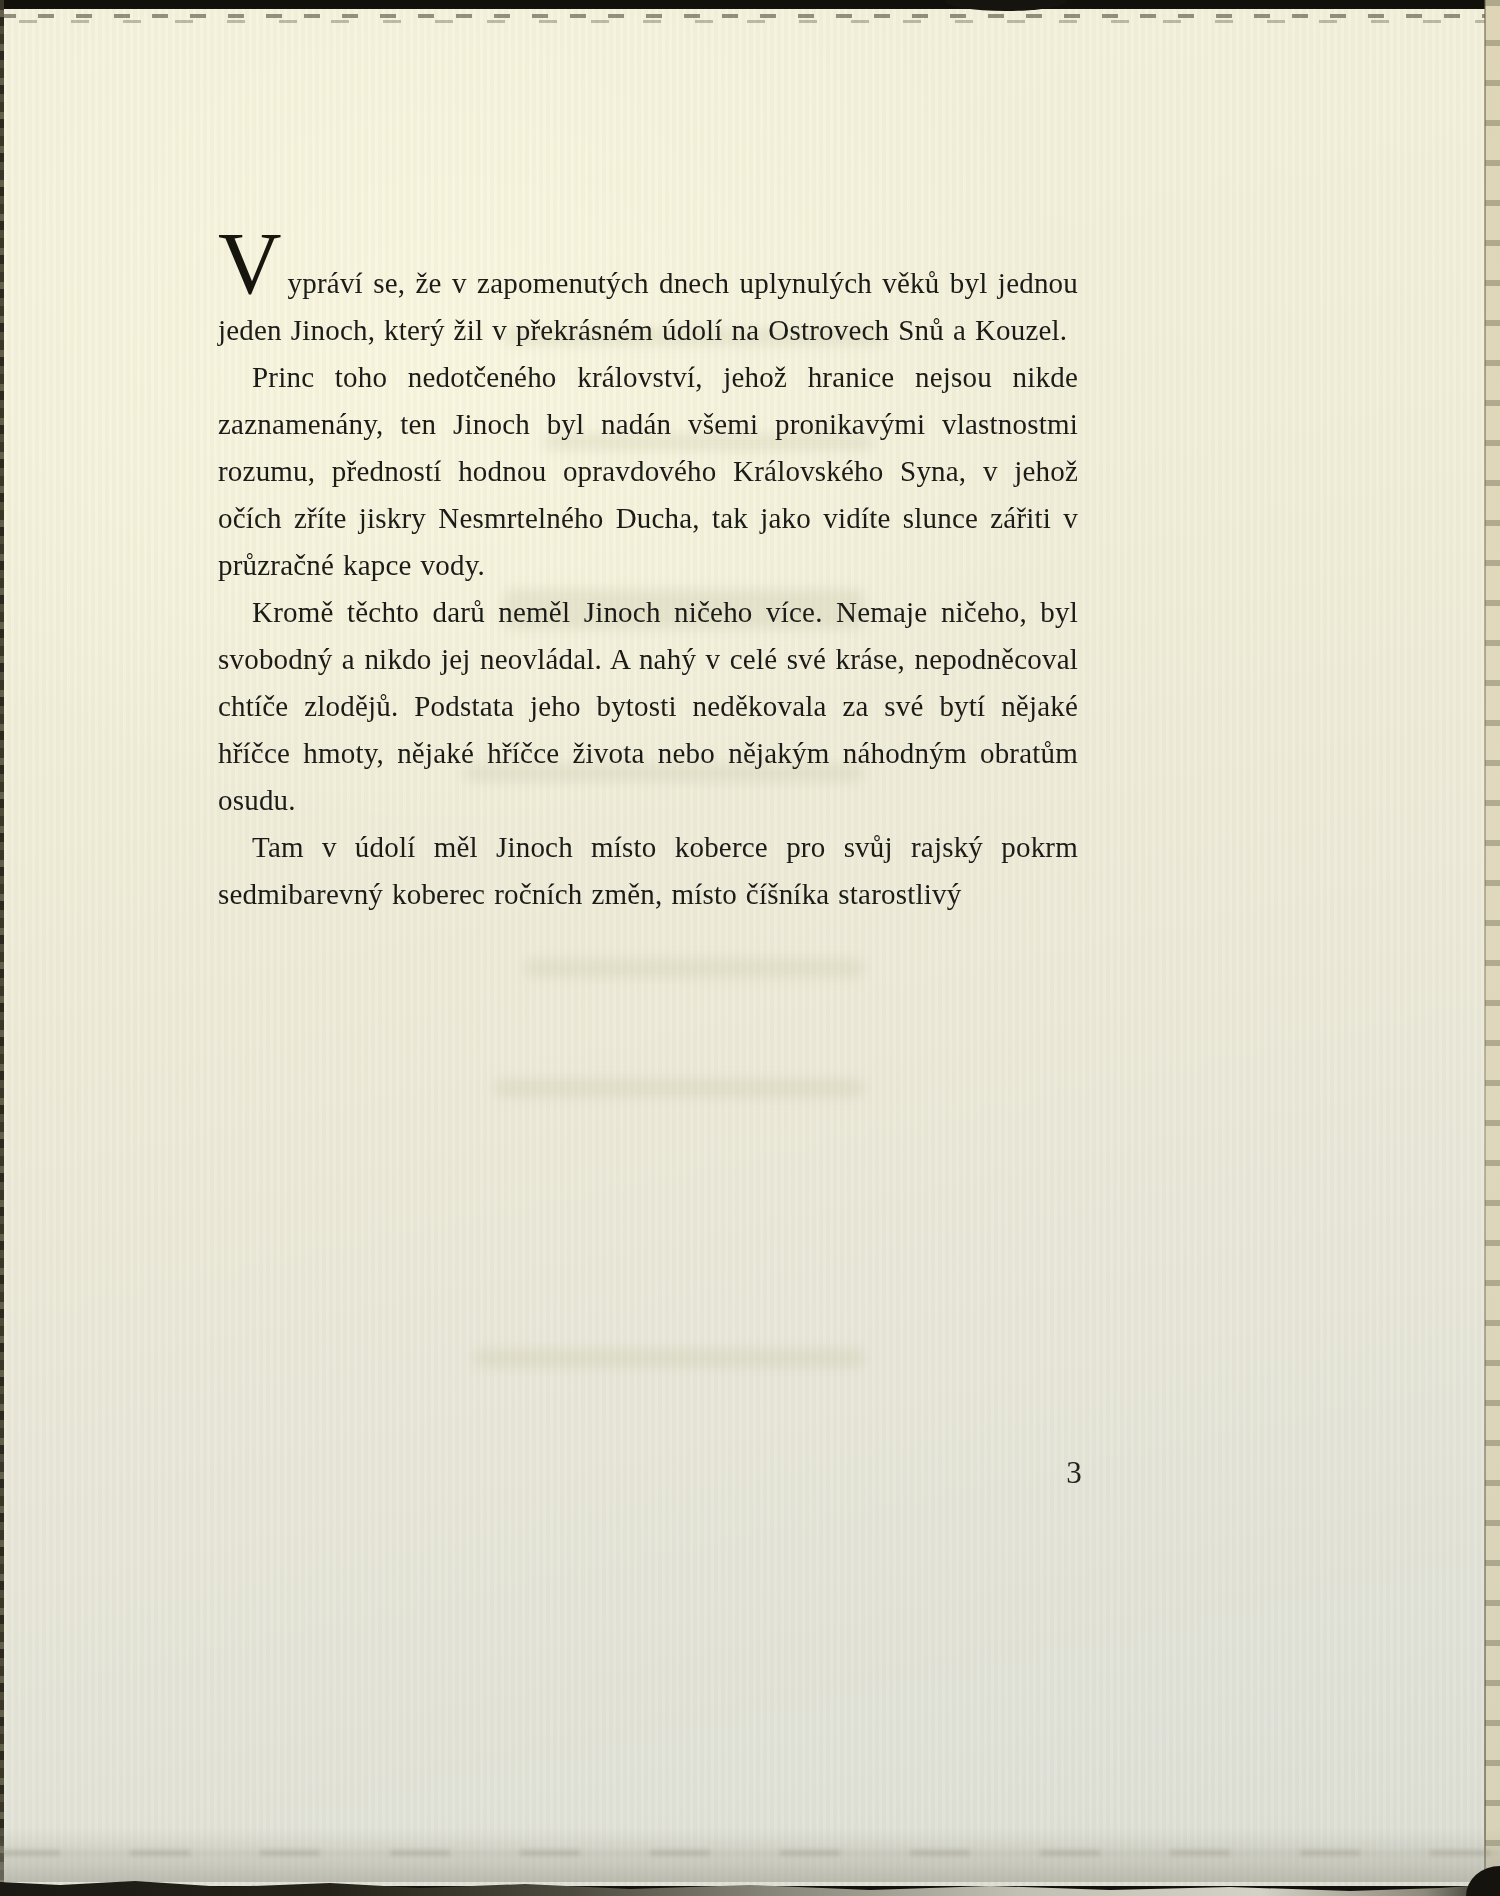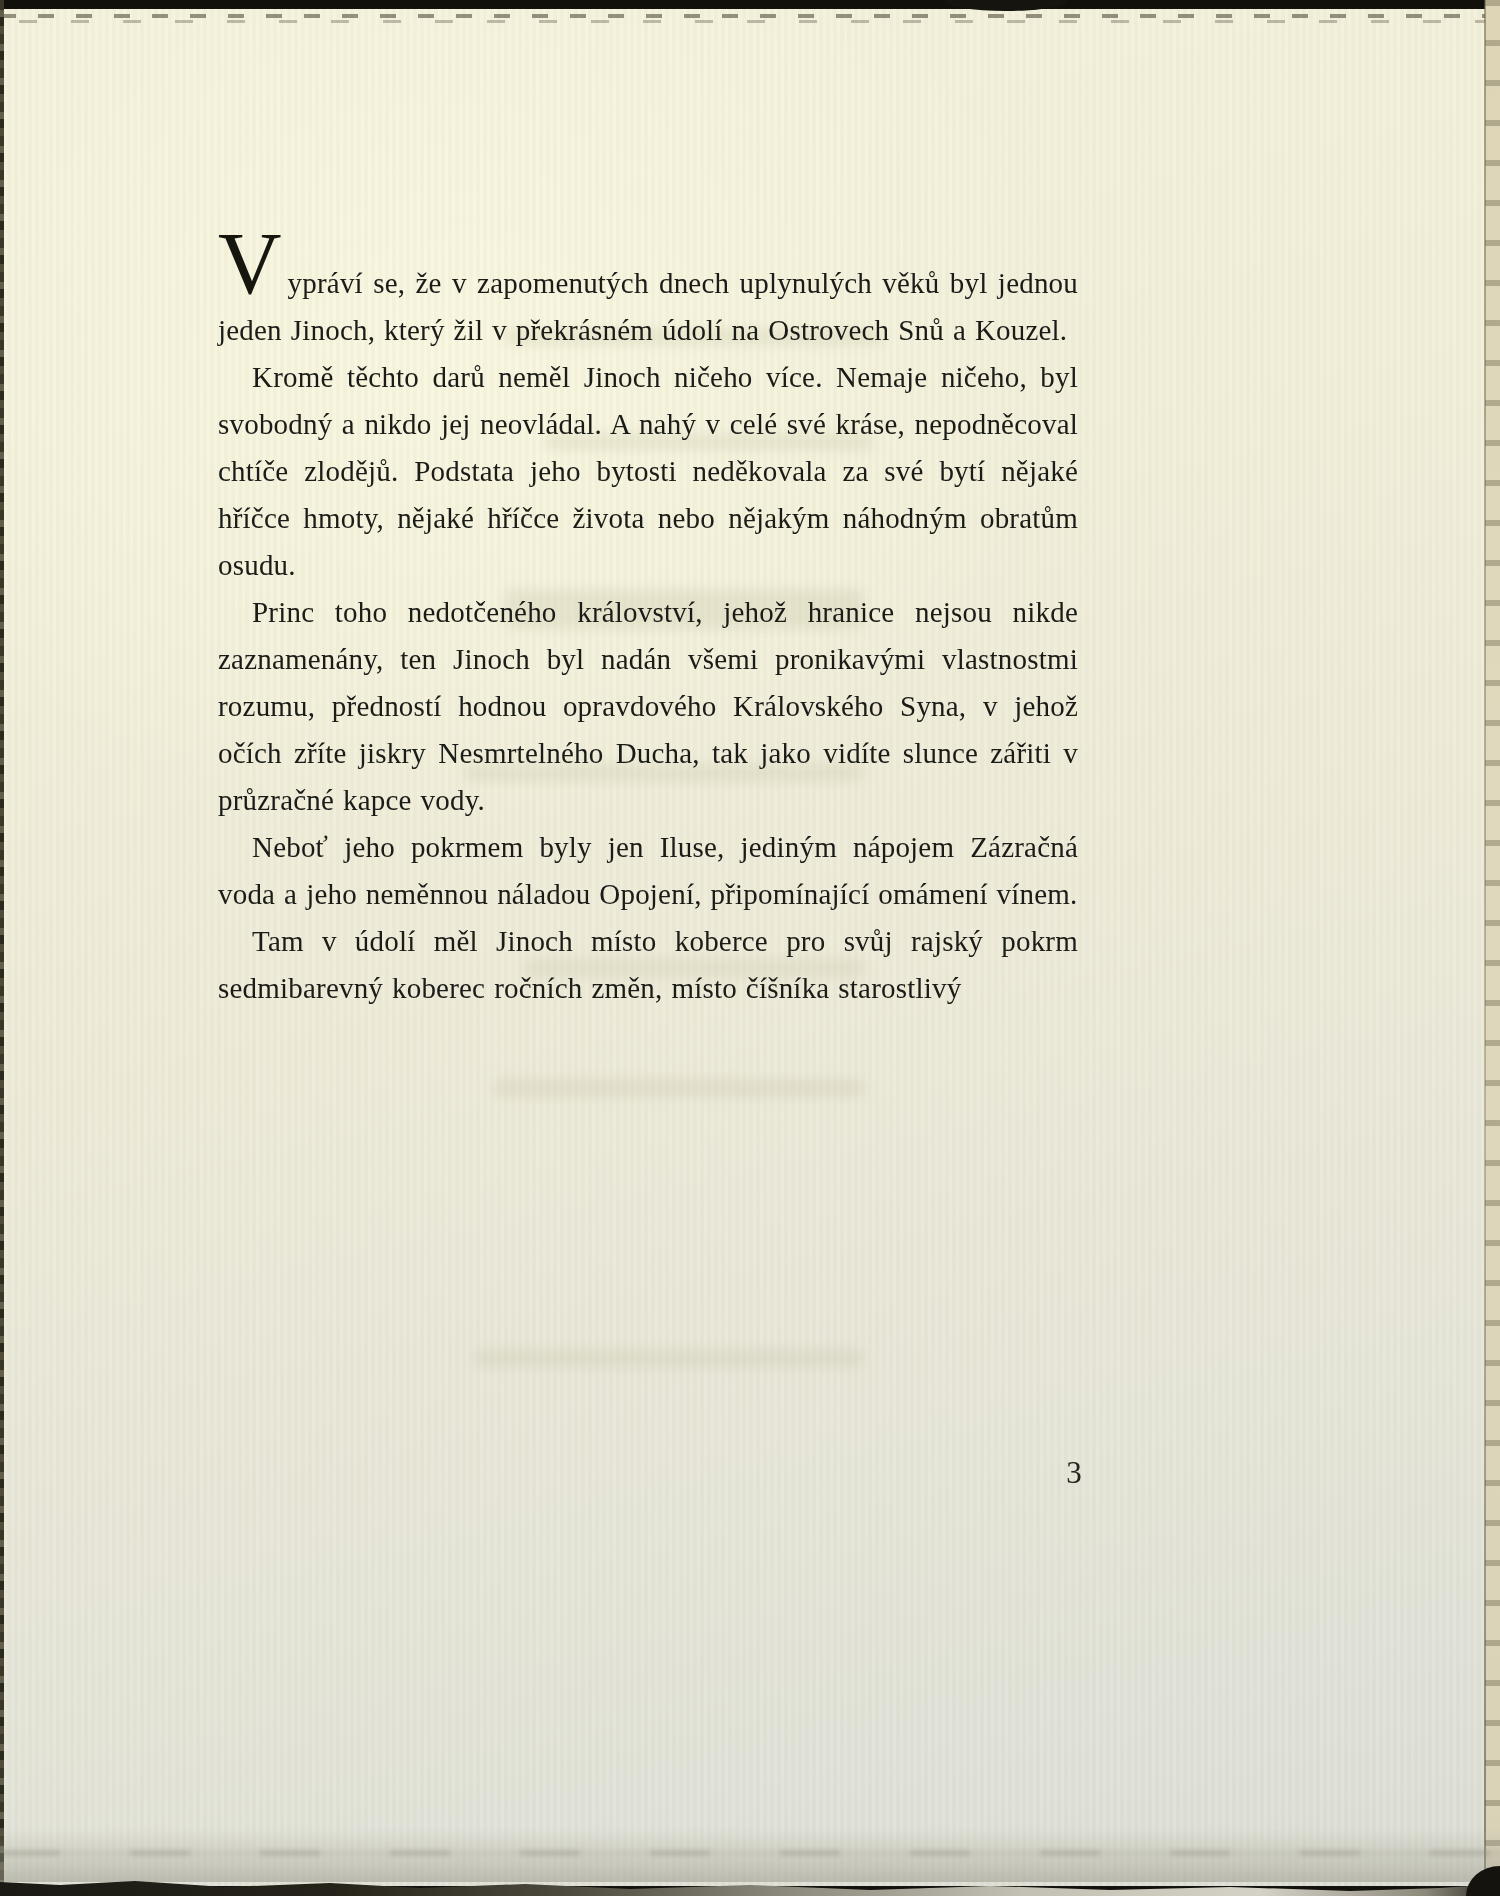--- a/index.html
+++ b/index.html
@@ -100,23 +100,22 @@
   <div class="ghost" style="left:540px;top:425px;width:330px;height:16px;"></div>
   <div class="ghost" style="left:500px;top:580px;width:360px;height:40px;"></div>
   <div class="ghost" style="left:460px;top:755px;width:400px;height:18px;"></div>
   <div class="ghost" style="left:520px;top:950px;width:340px;height:18px;"></div>
   <div class="ghost" style="left:490px;top:1070px;width:370px;height:18px;"></div>
   <div class="ghost" style="left:470px;top:1340px;width:390px;height:18px;"></div>
 </div>
 
 <div class="textblock">
   <p class="first"><span class="dropcap">V</span><span>ypráví se, že v zapomenutých dnech uplynulých věků byl jednou jeden Jinoch, který žil v překrásném údolí na Ostrovech Snů a Kouzel.</span></p>
+  <p>Princ toho nedotčeného království, jehož hranice nejsou nikde zaznamenány, ten Jinoch byl nadán všemi pronikavými vlastnostmi rozumu, předností hodnou opravdového Královského Syna, v jehož očích zříte jiskry Nesmrtelného Ducha, tak jako vidíte slunce zářiti v průzračné kapce vody.</p>
   <p>Kromě těchto darů neměl Jinoch ničeho více. Nemaje ničeho, byl svobodný a nikdo jej neovládal. A nahý v celé své kráse, nepodněcoval chtíče zlodějů. Podstata jeho bytosti neděkovala za své bytí nějaké hříčce hmoty, nějaké hříčce života nebo nějakým náhodným obratům osudu.</p>
-  <p>Princ toho nedotčeného království, jehož hranice nejsou nikde zaznamenány, ten Jinoch byl nadán všemi pronikavými vlastnostmi rozumu, předností hodnou opravdového Královského Syna, v jehož očích zříte jiskry Nesmrtelného Ducha, tak jako vidíte slunce zářiti v průzračné kapce vody.</p>
-  <p>Neboť jeho pokrmem byly jen Iluse, jediným nápojem Zázračná voda a jeho neměnnou náladou Opojení, připomínající omámení vínem.</p>
   <p>Tam v údolí měl Jinoch místo koberce pro svůj rajský pokrm sedmibarevný koberec ročních změn, místo číšníka starostlivý</p>
 </div>
 
 <div class="pagenum">3</div>
 
 <div class="top-strip"></div>
 <div class="top-torn"></div>
 <div class="top-torn2"></div>
 <div class="top-notch"></div>
 <div class="left-deckle"></div>

